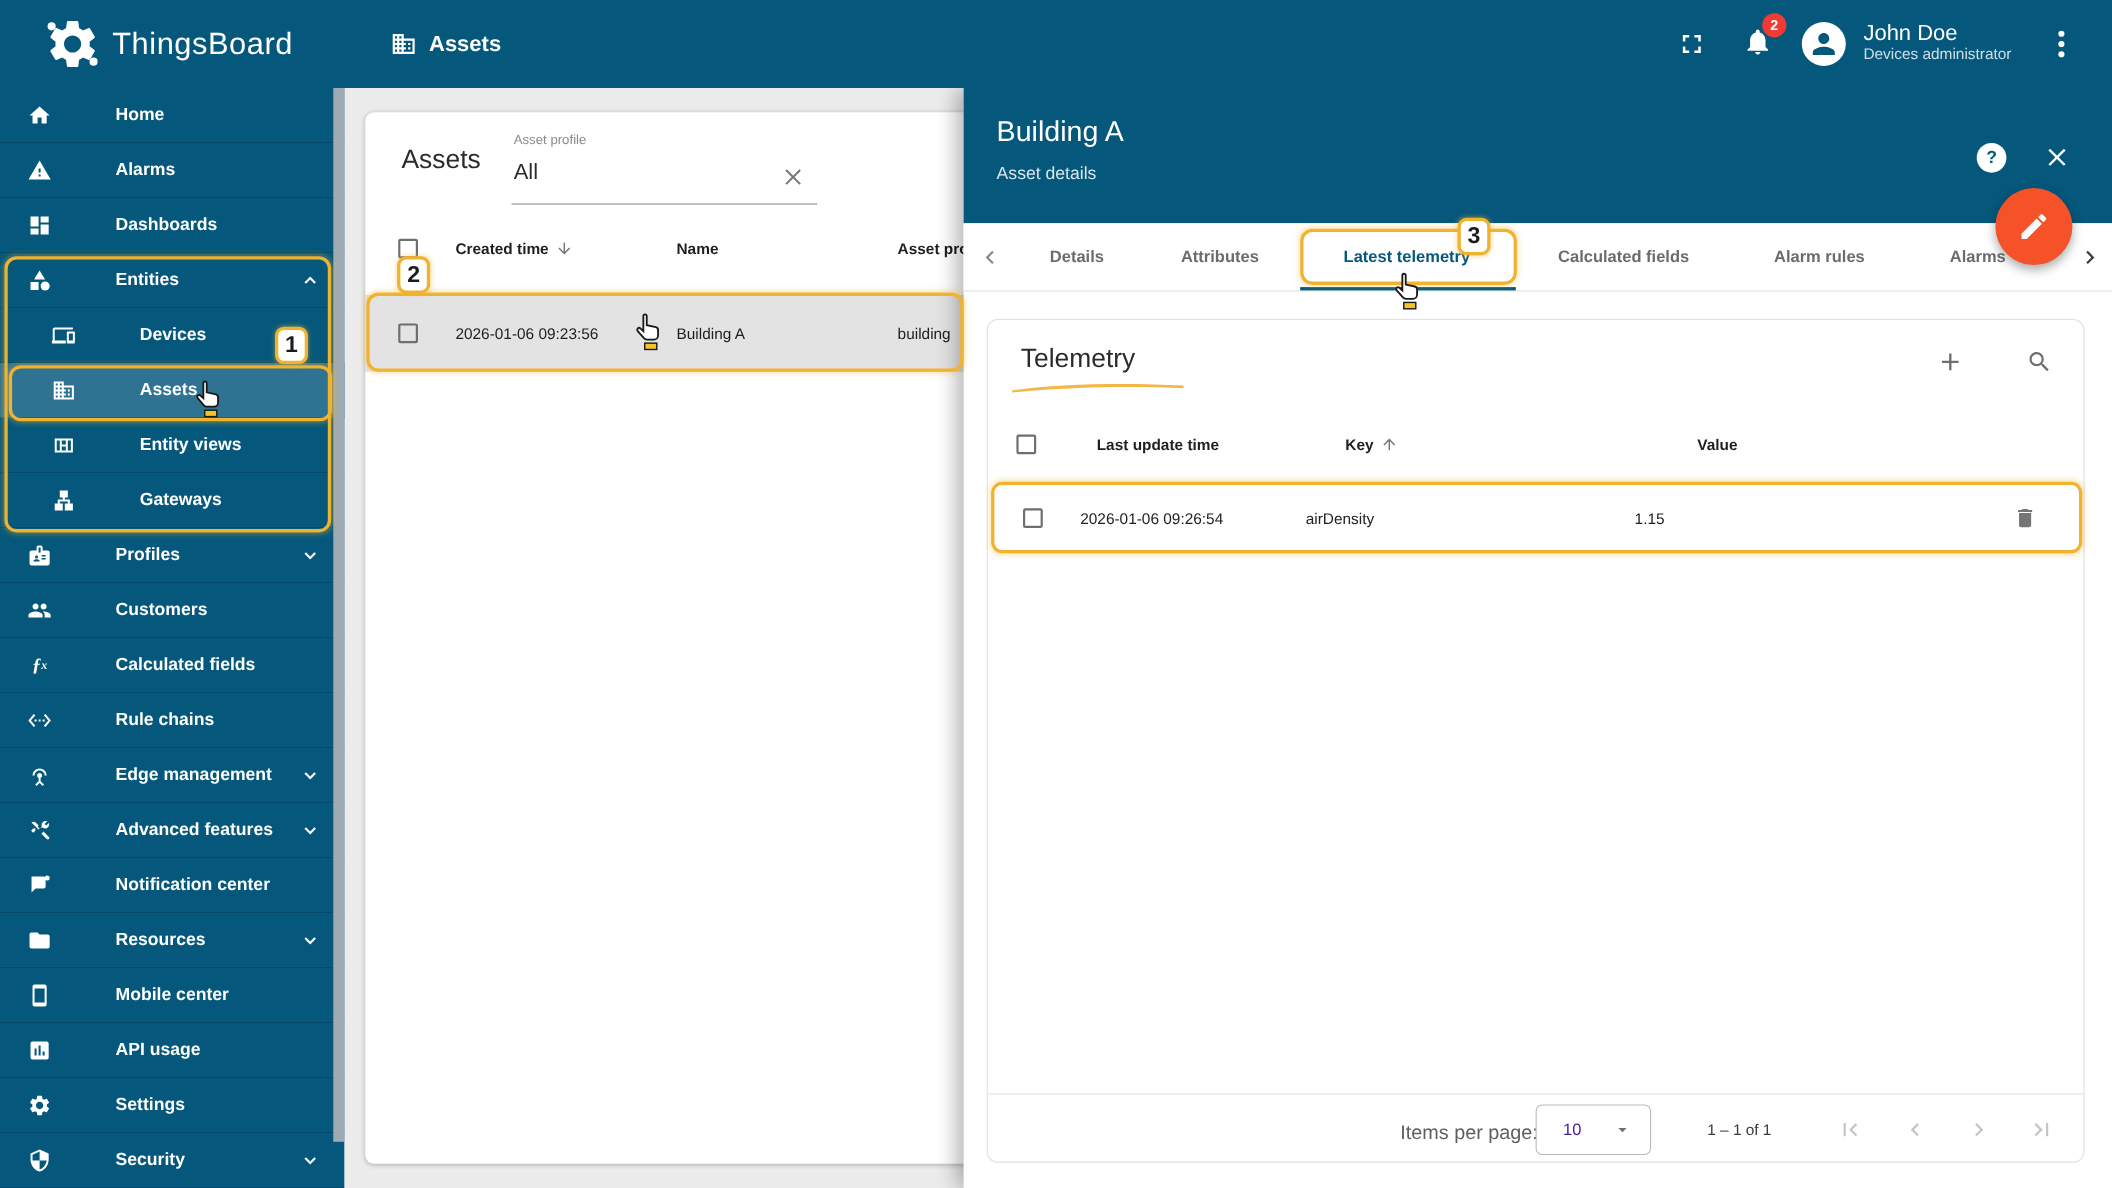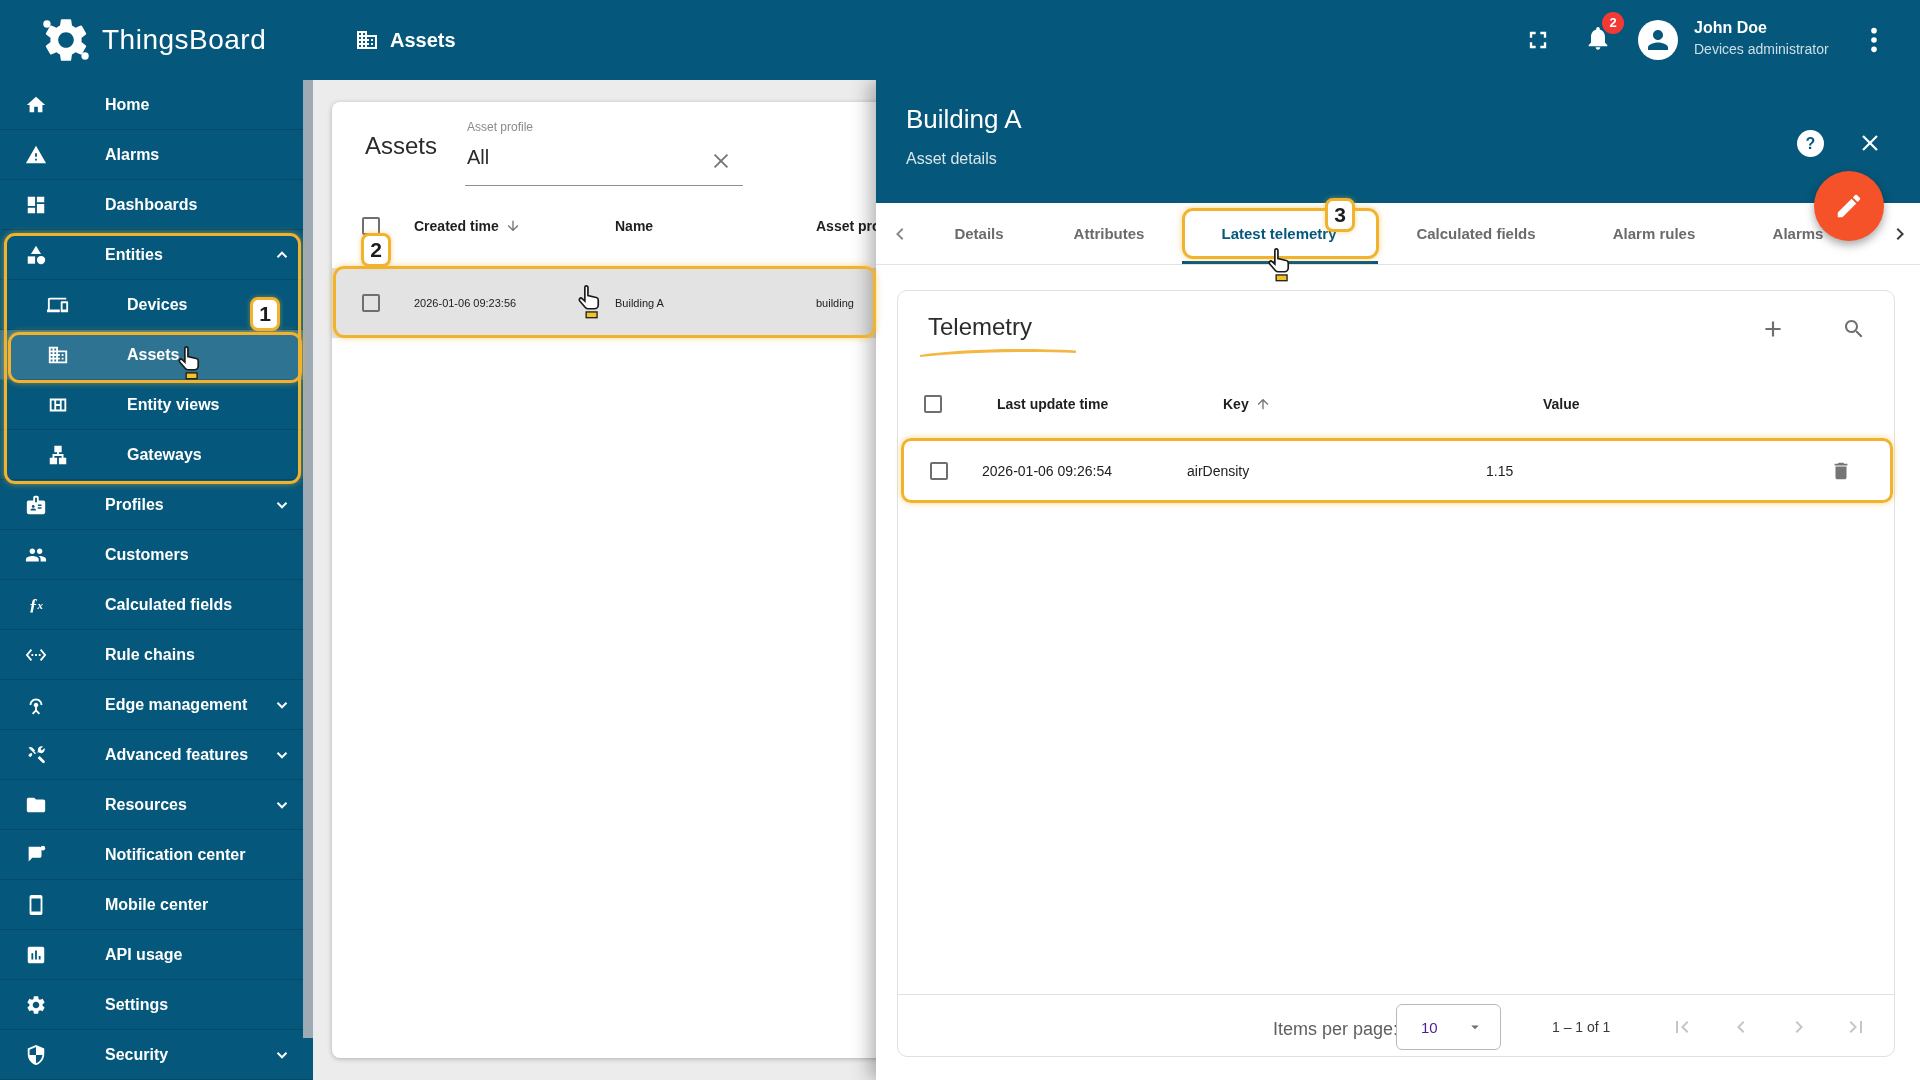--- a/index.html
+++ b/index.html
@@ -16,21 +16,21 @@
   .brand-logo{position:absolute;left:40px;top:14px;width:52px;height:52px;}
   .brand-text{position:absolute;left:102px;top:0;height:80px;line-height:80px;font-size:28px;font-weight:400;letter-spacing:.5px;}
   .page-ic{position:absolute;left:355px;top:28px;}
   .page-title{position:absolute;left:390px;top:0;height:80px;line-height:80px;font-size:20px;font-weight:600;}
   .tb-btn{position:absolute;top:26px;width:28px;height:28px;color:#fff;cursor:pointer;}
   .bell-wrap{position:absolute;left:1584px;top:24px;width:34px;height:34px;}
   .bell-badge{position:absolute;left:18px;top:-12px;min-width:22px;height:22px;border-radius:11px;
     background:var(--red);color:#fff;font-size:13px;font-weight:700;text-align:center;line-height:22px;}
   .avatar{position:absolute;left:1638px;top:20px;width:40px;height:40px;border-radius:50%;background:#fff;
     display:flex;align-items:center;justify-content:center;}
-  .uname{position:absolute;left:1694px;top:19px;font-size:16px;font-weight:700;}
+  .uname{position:absolute;left:1694px;top:19px;font-size:20px;font-weight:400;}
   .urole{position:absolute;left:1694px;top:41px;font-size:14px;color:rgba(255,255,255,.8);}
   .kebab{position:absolute;left:1858px;top:24px;width:32px;height:32px;color:#fff;cursor:pointer;}
 
   
   .sidebar{position:absolute;left:0;top:80px;width:313px;height:1000px;background:var(--teal);z-index:2;}
   .sbi{position:relative;height:50px;display:flex;align-items:center;color:#fff;
     border-bottom:1px solid rgba(0,0,0,.16);cursor:pointer;gap:48px;}
   .sbi .ic{width:22px;height:22px;margin-left:25px;flex:0 0 22px;display:flex;align-items:center;justify-content:center;}
   .sbi.sub .ic{margin-left:47px;}
   .sbi .lbl{margin-left:10px;font-size:16px;font-weight:600;white-space:nowrap;}
@@ -43,21 +43,21 @@
   
   .assets-card{position:absolute;left:332px;top:102px;width:700px;height:956px;background:#fff;border-radius:8px;
     box-shadow:0 1px 5px rgba(0,0,0,.25);z-index:1;}
   .ac-title{position:absolute;left:33px;top:30px;font-size:24px;font-weight:400;color:#2b2b2b;}
   .ac-filter-label{position:absolute;left:135px;top:18px;font-size:12px;color:#8a8a8a;}
   .ac-filter-value{position:absolute;left:135px;top:44px;font-size:20px;color:#2b2b2b;}
   .ac-filter-line{position:absolute;left:133px;top:83px;width:278px;border-top:1px solid #8f8f8f;}
   .ac-filter-clear{position:absolute;left:378px;top:48px;width:22px;height:22px;color:#757575;cursor:pointer;}
   .grid-assets{display:grid;grid-template-columns:52px 201px 201px 1fr;align-items:center;padding-left:30px;}
   .ac-thead{position:absolute;left:0;top:104px;width:100%;height:40px;font-size:14px;font-weight:700;color:#1f1f1f;}
-  .ac-row{position:absolute;left:0;top:166px;width:100%;height:70px;background:#e3e3e3;font-size:11px;cursor:pointer;}
+  .ac-row{position:absolute;left:0;top:166px;width:100%;height:70px;background:#e3e3e3;font-size:14px;cursor:pointer;}
   .chkbox{width:18px;height:18px;border:2px solid #6f6f6f;border-radius:2px;background:transparent;display:inline-block;cursor:pointer;}
   .sort-ic{width:16px;height:16px;color:#757575;margin-left:6px;vertical-align:-3px;}
   .colcell{display:flex;align-items:center;}
 
   
   .dpanel{position:absolute;left:876px;top:80px;width:1044px;height:1000px;background:#fff;
     box-shadow:-6px 0 18px rgba(0,0,0,.30);z-index:10;}
   .dp-header{position:absolute;left:0;top:0;width:100%;height:123px;background:var(--teal);color:#fff;}
   .dp-title{position:absolute;left:30px;top:24px;font-size:26px;font-weight:500;}
   .dp-sub{position:absolute;left:30px;top:70px;font-size:16px;color:rgba(255,255,255,.85);}
@@ -263,36 +263,36 @@
           </svg>
         </span>
       <span class="lbl">Advanced features</span>
       <span class="chev"><svg width="18" height="18" viewBox="0 0 24 24" fill="none" stroke="#fff" stroke-width="2.6">
             <polyline points="6,9 12,15 18,9"></polyline>
           </svg></span>
     </div>
     <div class="sbi">
       <span class="ic">
           <svg width="22" height="22" viewBox="0 0 24 24" fill="#fff">
-            <path d="M10 4H4c-1.1 0-2 .9-2 2v12c0 1.1.9 2 2 2h16c1.1 0 2-.9 2-2V8c0-1.1-.9-2-2-2h-8l-2-2z"></path>
-          </svg>
-        </span>
-      <span class="lbl">Resources</span>
-      <span class="chev"><svg width="18" height="18" viewBox="0 0 24 24" fill="none" stroke="#fff" stroke-width="2.6">
-            <polyline points="6,9 12,15 18,9"></polyline>
-          </svg></span>
-    </div>
-    <div class="sbi">
-      <span class="ic">
-          <svg width="22" height="22" viewBox="0 0 24 24" fill="#fff">
             <path d="M4 3h12c1.1 0 2 .9 2 2v8c0 1.1-.9 2-2 2H8l-4 4V3z"></path>
             <circle cx="19.5" cy="4.5" r="2.5"></circle>
           </svg>
         </span>
       <span class="lbl">Notification center</span>
+    </div>
+    <div class="sbi">
+      <span class="ic">
+          <svg width="22" height="22" viewBox="0 0 24 24" fill="#fff">
+            <path d="M10 4H4c-1.1 0-2 .9-2 2v12c0 1.1.9 2 2 2h16c1.1 0 2-.9 2-2V8c0-1.1-.9-2-2-2h-8l-2-2z"></path>
+          </svg>
+        </span>
+      <span class="lbl">Resources</span>
+      <span class="chev"><svg width="18" height="18" viewBox="0 0 24 24" fill="none" stroke="#fff" stroke-width="2.6">
+            <polyline points="6,9 12,15 18,9"></polyline>
+          </svg></span>
     </div>
     <div class="sbi">
       <span class="ic">
           <svg width="22" height="22" viewBox="0 0 24 24" fill="#fff">
             <path d="M17 1.01 7 1c-1.1 0-2 .9-2 2v18c0 1.1.9 2 2 2h10c1.1 0 2-.9 2-2V3c0-1.1-.9-1.99-2-1.99zM17 19H7V5h10v14z"></path>
           </svg>
         </span>
       <span class="lbl">Mobile center</span>
     </div>
     <div class="sbi">

